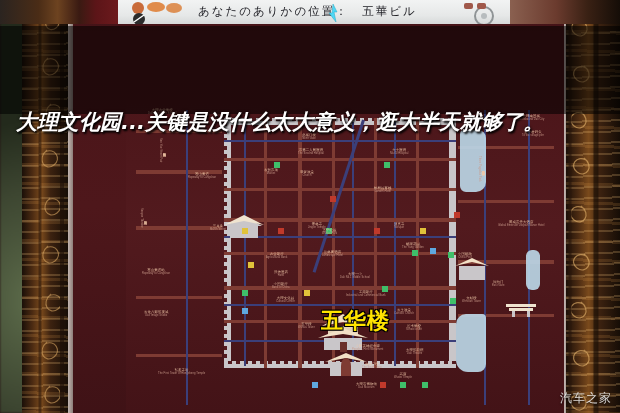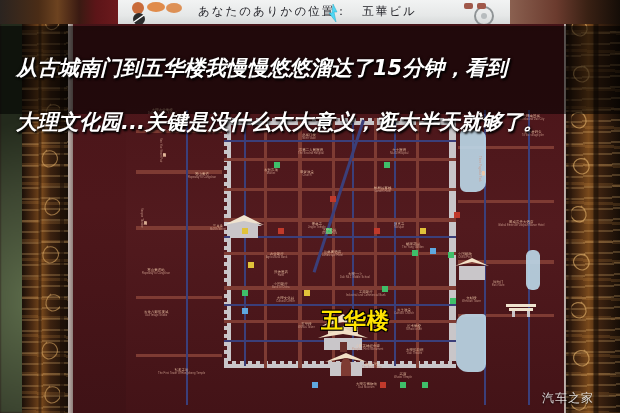--- a/index.html
+++ b/index.html
@@ -90,21 +90,21 @@
   .cap-line{position:absolute;left:16px;color:#ffffff;font-weight:bold;
     font-style:italic;font-size:21px;line-height:27px;letter-spacing:0px;
     white-space:nowrap;
     font-family:"DejaVu Sans","Liberation Sans",sans-serif;
     text-shadow:1.5px 1.5px 2px rgba(0,0,0,.95),0 0 3px rgba(0,0,0,.9);}
   #cap-l1{top:29px;}
   #cap-l2{top:56px;}
   #cap-l3{top:83px;}
 
   
-  .watermark{position:absolute;right:26px;bottom:6px;color:rgba(255,255,255,.82);
+  .watermark{position:absolute;right:8px;bottom:6px;color:rgba(255,255,255,.82);
     font-size:12px;letter-spacing:1px;font-family:"DejaVu Sans","Liberation Sans",sans-serif;
     text-shadow:0 1px 2px rgba(0,0,0,.9);}
 </style>
 </head>
 <body>
 
 <div id="stage">
 
   <div class="backdrop"></div>
 
@@ -326,19 +326,18 @@
 
     <svg class="header-dial" viewBox="0 0 46 24">
       <circle cx="26" cy="14" r="9" fill="none" stroke="#8f9496" stroke-width="2"></circle>
       <circle cx="26" cy="14" r="3" fill="#b7bcbe"></circle>
       <rect x="6" y="1" width="9" height="6" rx="2" fill="#a0584a"></rect>
       <rect x="19" y="1" width="9" height="6" rx="2" fill="#a0584a"></rect>
     </svg>
   </div>
 
   <div class="caption">
-    <div class="cap-line" id="cap-l1">从古城南门到五华楼我慢慢悠悠溜达了15分钟，看到</div>
     <div class="cap-line" id="cap-l3">大理文化园...关键是没什么太大意义，逛大半天就够了。</div>
   </div>
 
   <div class="watermark">汽车之家</div>
 
 </div>
 
 </body></html>

